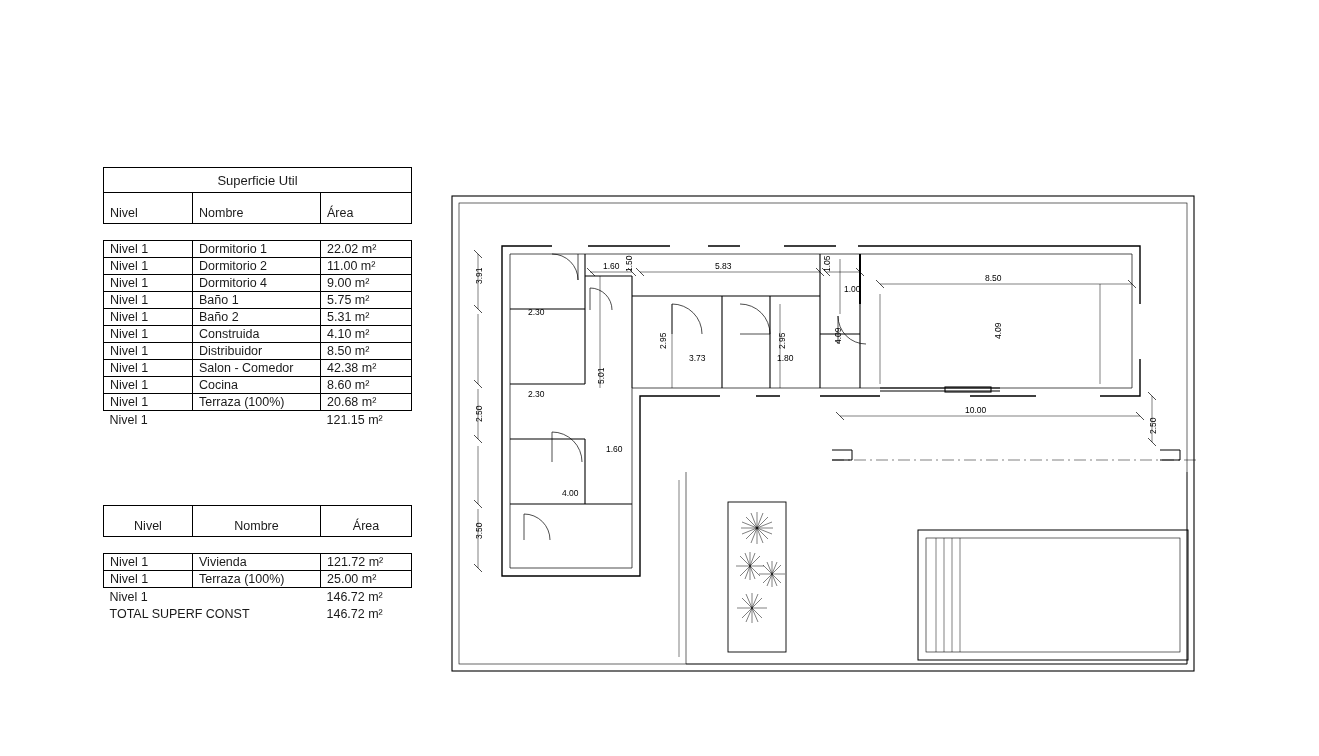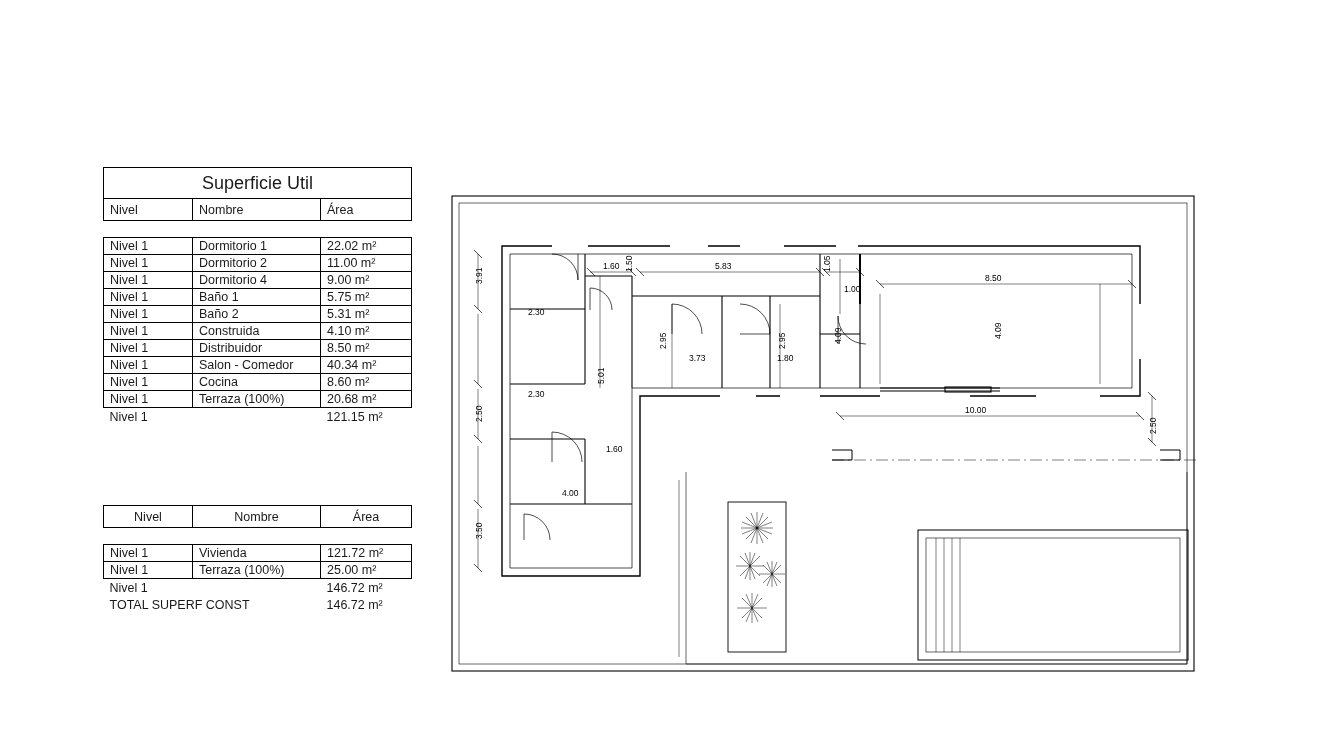--- a/index.html
+++ b/index.html
@@ -24,25 +24,25 @@
   }
   .sched td, .sched th {
     padding: 1px 6px;
     font-weight: normal;
     text-align: left;
     white-space: nowrap;
   }
   .sched .title-cell {
     text-align: center;
     padding: 5px 0 4px 0;
-    font-size: 18px;
+    font-size: 13px;
     margin-top: 9px;
   }
   .sched .hdr td {
-    padding-top: 4px;
+    padding-top: 13px;
     padding-bottom: 3px;
   }
   .bx-all { border: 1px solid #000; }
   .bx-t { border-top: 1px solid #000; }
   .bx-b { border-bottom: 1px solid #000; }
   .bx-l { border-left: 1px solid #000; }
   .bx-r { border-right: 1px solid #000; }
 
   #util-table { left: 103px; top: 167px; }
   #const-table { left: 103px; top: 505px; }
@@ -123,21 +123,21 @@
     <td class="col-area bx-l bx-r bx-b">4.10 m²</td>
   </tr>
   <tr>
     <td class="col-nivel bx-l bx-b">Nivel 1</td>
     <td class="col-nombre bx-l bx-b">Distribuidor</td>
     <td class="col-area bx-l bx-r bx-b">8.50 m²</td>
   </tr>
   <tr>
     <td class="col-nivel bx-l bx-b">Nivel 1</td>
     <td class="col-nombre bx-l bx-b">Salon - Comedor</td>
-    <td class="col-area bx-l bx-r bx-b">40.34 m²</td>
+    <td class="col-area bx-l bx-r bx-b">42.38 m²</td>
   </tr>
   <tr>
     <td class="col-nivel bx-l bx-b">Nivel 1</td>
     <td class="col-nombre bx-l bx-b">Cocina</td>
     <td class="col-area bx-l bx-r bx-b">8.60 m²</td>
   </tr>
   <tr>
     <td class="col-nivel bx-l bx-b">Nivel 1</td>
     <td class="col-nombre bx-l bx-b">Terraza (100%)</td>
     <td class="col-area bx-l bx-r bx-b">20.68 m²</td>

